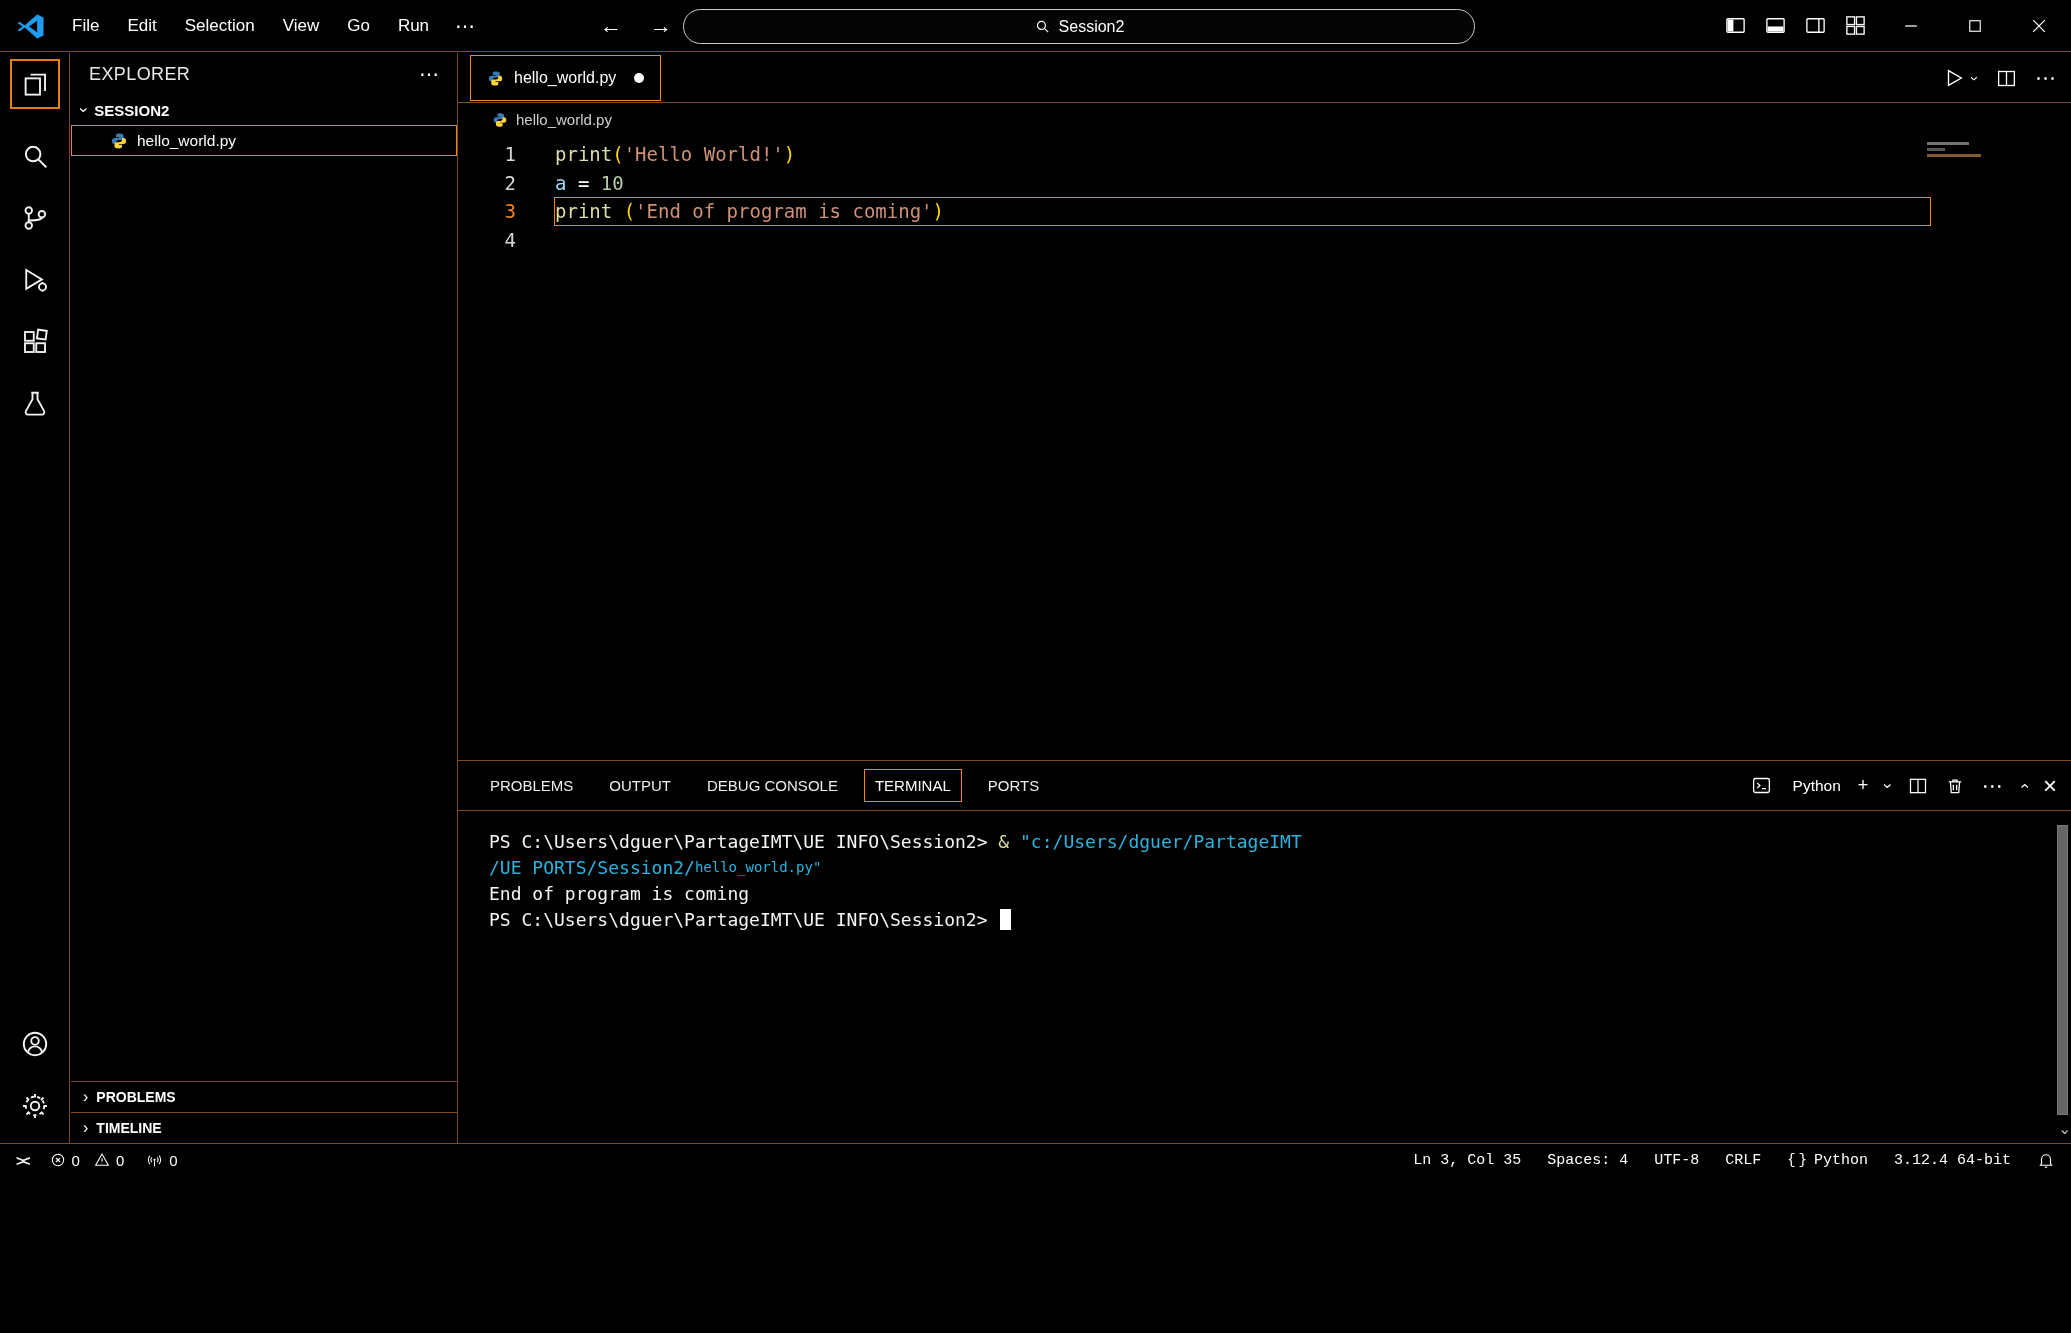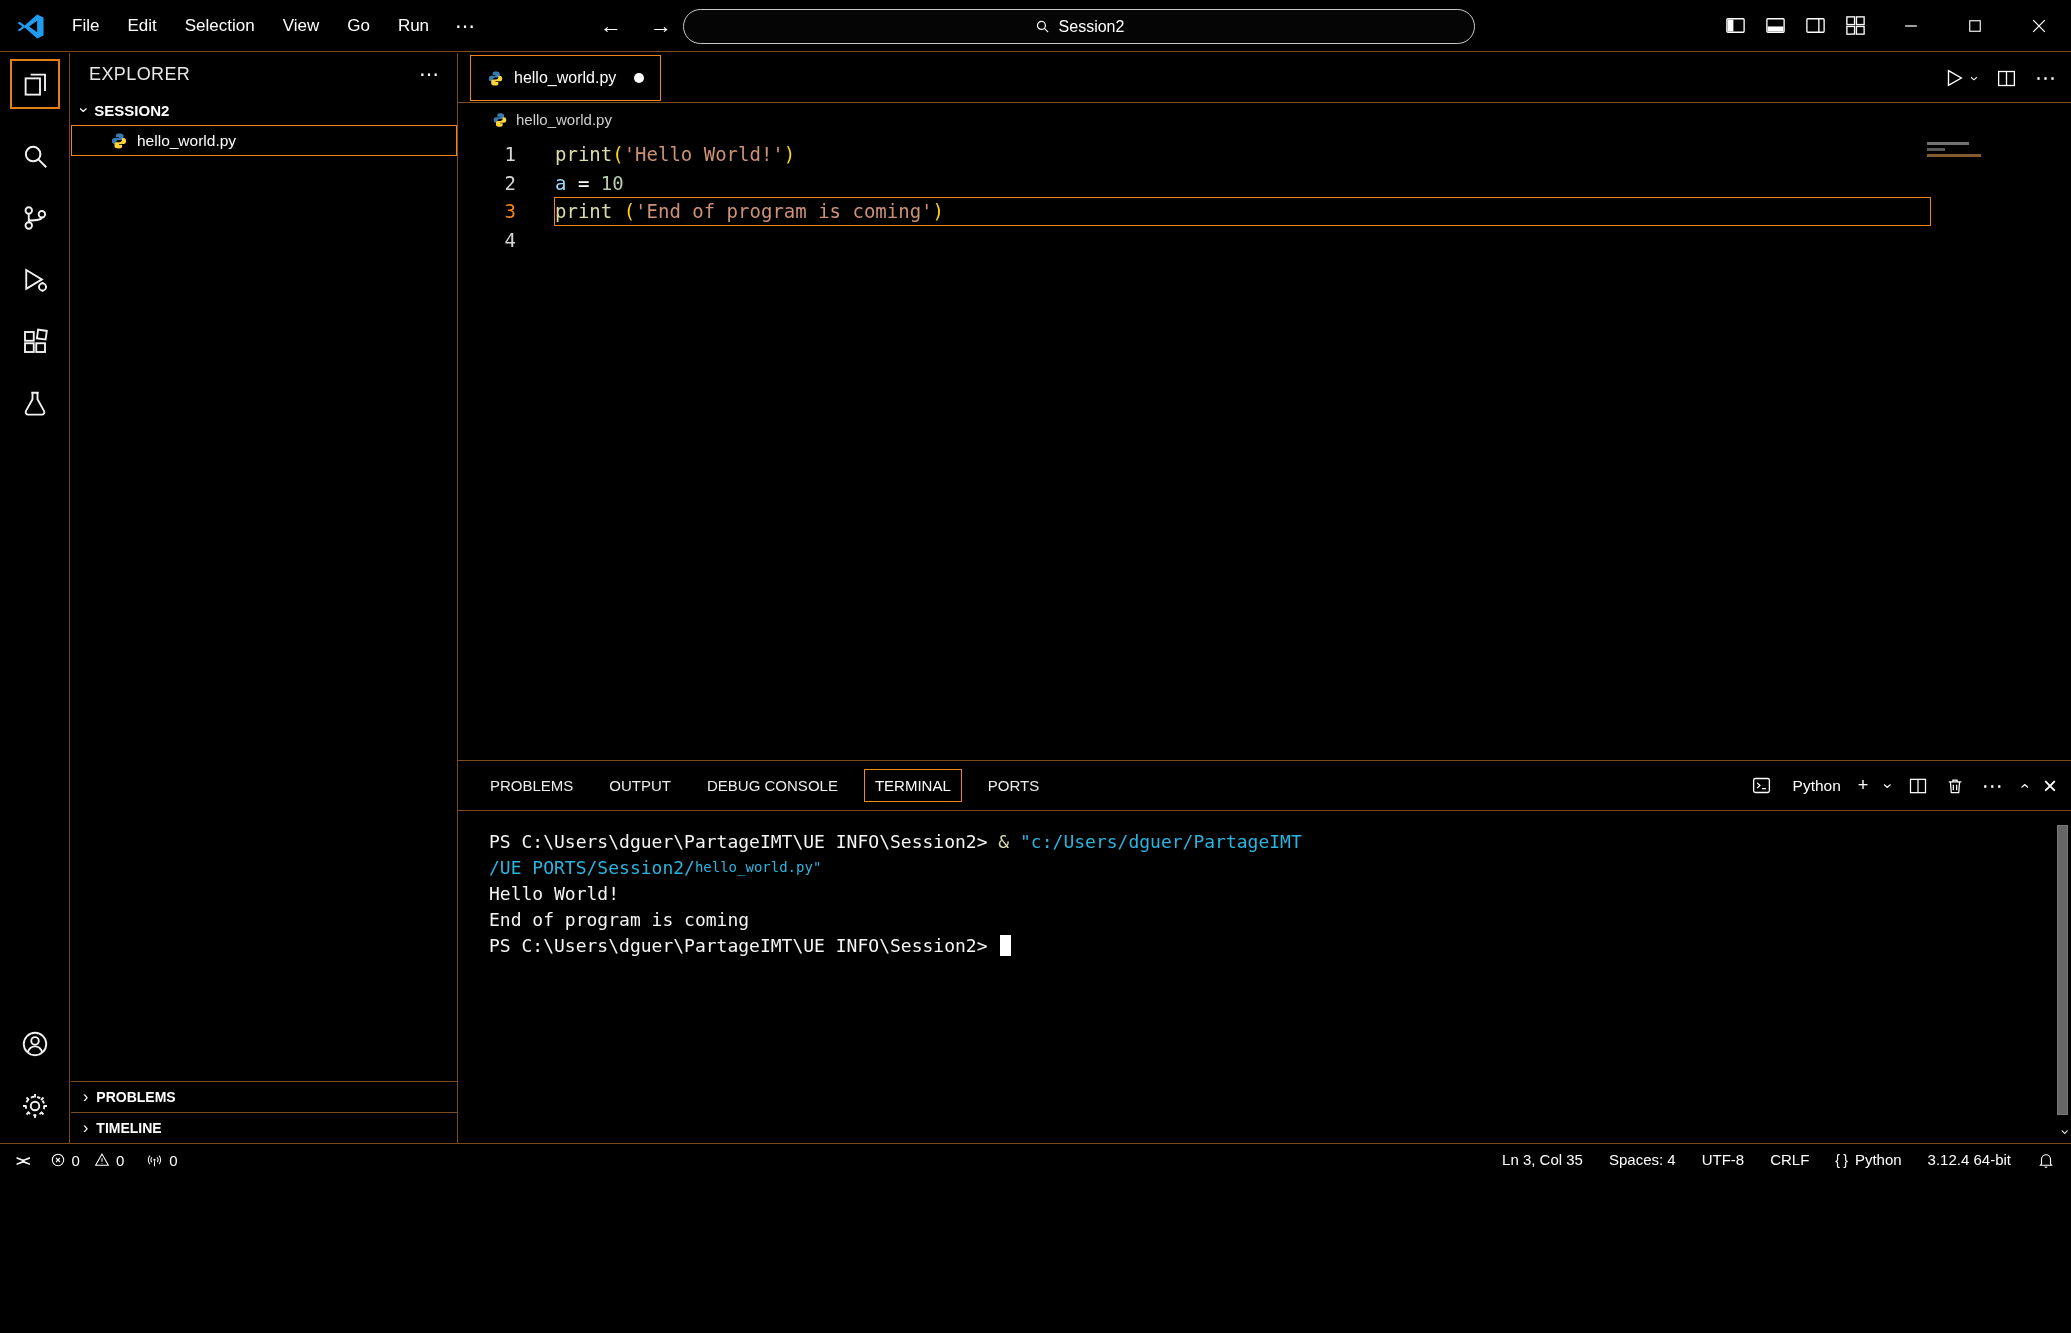--- a/index.html
+++ b/index.html
@@ -84,21 +84,21 @@
   .cursor { display:inline-block; width:11px; height:21px; background:#fff; margin-left:2px; }
   .term-scroll { position:absolute; right:3px; top:14px; width:11px; height:290px;
                  background:rgba(255,255,255,.4); border:1px solid #777; }
   .scroll-arrow { position:absolute; right:2px; bottom:2px; font-size:15px; color:#ddd;
                   transform:rotate(90deg); }
 
   
   .statusbar { position:absolute; left:0; right:0; bottom:0; height:33px; border-top:1px solid var(--bd);
                display:flex; align-items:center; font-size:15px; padding:0 16px; }
   .sb-left { display:flex; align-items:center; gap:22px; }
-  .sb-right { margin-left:auto; display:flex; align-items:flex-start; gap:26px; }
+  .sb-right { margin-left:auto; display:flex; align-items:center; gap:26px;font-family:Liberation Mono, monospace; }
   .sb-item { display:flex; align-items:center; gap:6px; }
   .remote-glyph { font-weight:bold; letter-spacing:-3px; font-size:15px; }
   .braces-glyph { font-size:14px; letter-spacing:1px; }
 
   .ico { display:inline-flex; align-items:center; justify-content:center; }
   .ico svg { display:block; }
 </style>
 </head>
 <body>
 
@@ -364,21 +364,20 @@
           </span>
           <span class="ellip">⋯</span>
           <span class="chev-up">›</span>
           <span class="pa-close">×</span>
         </div>
       </div>
       <div class="terminal">
         <div>
             <div class="tline"><span class="tt-fg">PS C:\Users\dguer\PartageIMT\UE INFO\Session2&gt; </span><span class="tt-yel">&amp; </span><span class="tt-cyan">"c:/Users/dguer/PartageIMT</span></div>
             <div class="tline"><span class="tt-cyan">/UE PORTS/Session2/</span><span class="tt-cyansm">hello_world.py"</span></div>
-            <div class="tline"><span class="tt-fg">Hello World!</span></div>
             <div class="tline"><span class="tt-fg">End of program is coming</span></div>
             <div class="tline"><span class="tt-fg">PS C:\Users\dguer\PartageIMT\UE INFO\Session2&gt; </span><span class="cursor"></span></div>
           </div>
         <div class="term-scroll"></div>
         <span class="scroll-arrow">›</span>
       </div>
     </div>
   </div>
 
   <footer class="statusbar">

